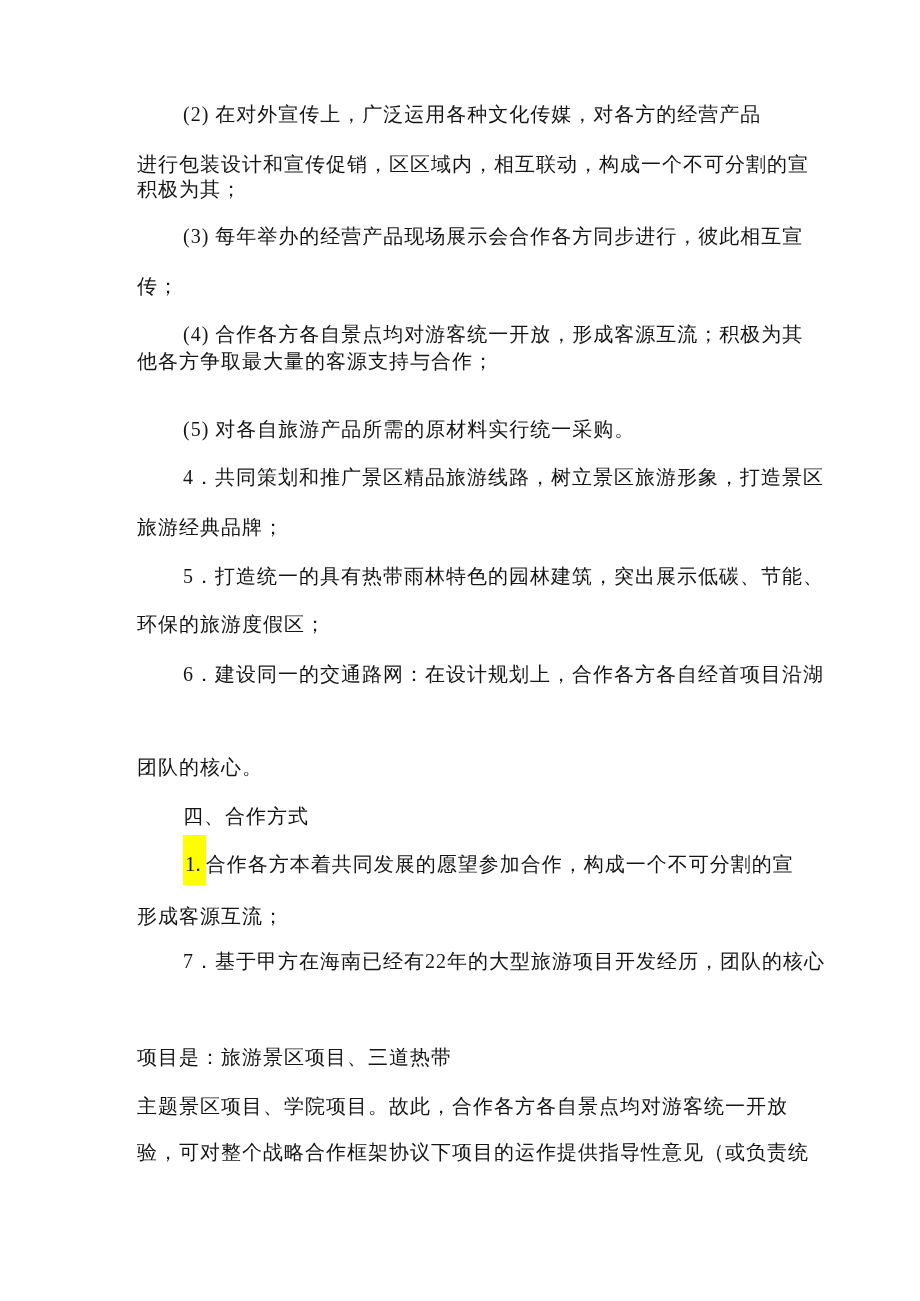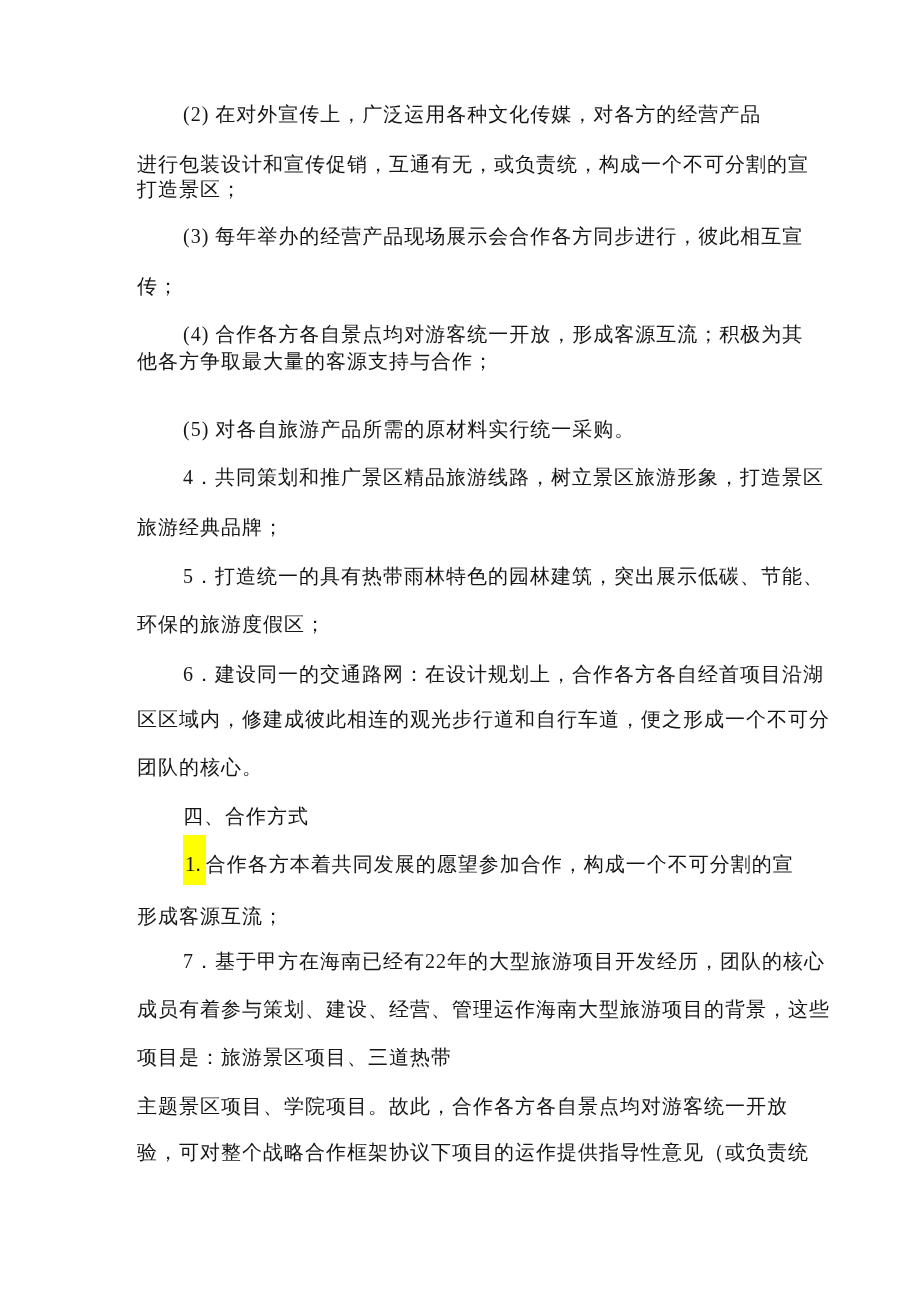--- a/index.html
+++ b/index.html
@@ -32,35 +32,33 @@
     letter-spacing: 0;
     padding: 14px 5px 6px 2px;
     margin: -14px 0 -6px 0;
   }
 </style>
 </head>
 <body>
 
 <div class="page">
   <div class="line indent" style="top:99px">(2) 在对外宣传上，广泛运用各种文化传媒，对各方的经营产品</div>
-  <div class="line flush" style="top:149px">进行包装设计和宣传促销，互通有无，或负责统，构成一个不可分割的宣</div>
-  <div class="line flush" style="top:174px">打造景区；</div>
+  <div class="line flush" style="top:149px">进行包装设计和宣传促销，区区域内，相互联动，构成一个不可分割的宣</div>
+  <div class="line flush" style="top:174px">积极为其；</div>
   <div class="line indent" style="top:221px">(3) 每年举办的经营产品现场展示会合作各方同步进行，彼此相互宣</div>
   <div class="line flush" style="top:271px">传；</div>
   <div class="line indent" style="top:319px">(4) 合作各方各自景点均对游客统一开放，形成客源互流；积极为其</div>
   <div class="line flush" style="top:346px">他各方争取最大量的客源支持与合作；</div>
   <div class="line indent" style="top:414px">(5) 对各自旅游产品所需的原材料实行统一采购。</div>
   <div class="line indent" style="top:462px">4．共同策划和推广景区精品旅游线路，树立景区旅游形象，打造景区</div>
   <div class="line flush" style="top:512px">旅游经典品牌；</div>
   <div class="line indent" style="top:561px">5．打造统一的具有热带雨林特色的园林建筑，突出展示低碳、节能、</div>
   <div class="line flush" style="top:609px">环保的旅游度假区；</div>
   <div class="line indent" style="top:659px">6．建设同一的交通路网：在设计规划上，合作各方各自经首项目沿湖</div>
-  <div class="line flush" style="top:704px">区区域内，修建成彼此相连的观光步行道和自行车道，便之形成一个不可分</div>
   <div class="line flush" style="top:752px">团队的核心。</div>
   <div class="line indent" style="top:801px">四、合作方式</div>
   <div class="line indent" style="top:849px"><span class="hl">1.</span><span>合作各方本着共同发展的愿望参加合作，构成一个不可分割的宣</span></div>
   <div class="line flush" style="top:901px">形成客源互流；</div>
   <div class="line indent" style="top:946px">7．基于甲方在海南已经有22年的大型旅游项目开发经历，团队的核心</div>
-  <div class="line flush" style="top:994px">成员有着参与策划、建设、经营、管理运作海南大型旅游项目的背景，这些</div>
   <div class="line flush" style="top:1042px">项目是：旅游景区项目、三道热带</div>
   <div class="line flush" style="top:1091px">主题景区项目、学院项目。故此，合作各方各自景点均对游客统一开放</div>
   <div class="line flush" style="top:1137px">验，可对整个战略合作框架协议下项目的运作提供指导性意见（或负责统</div>
 </div>
 
 </body></html>

